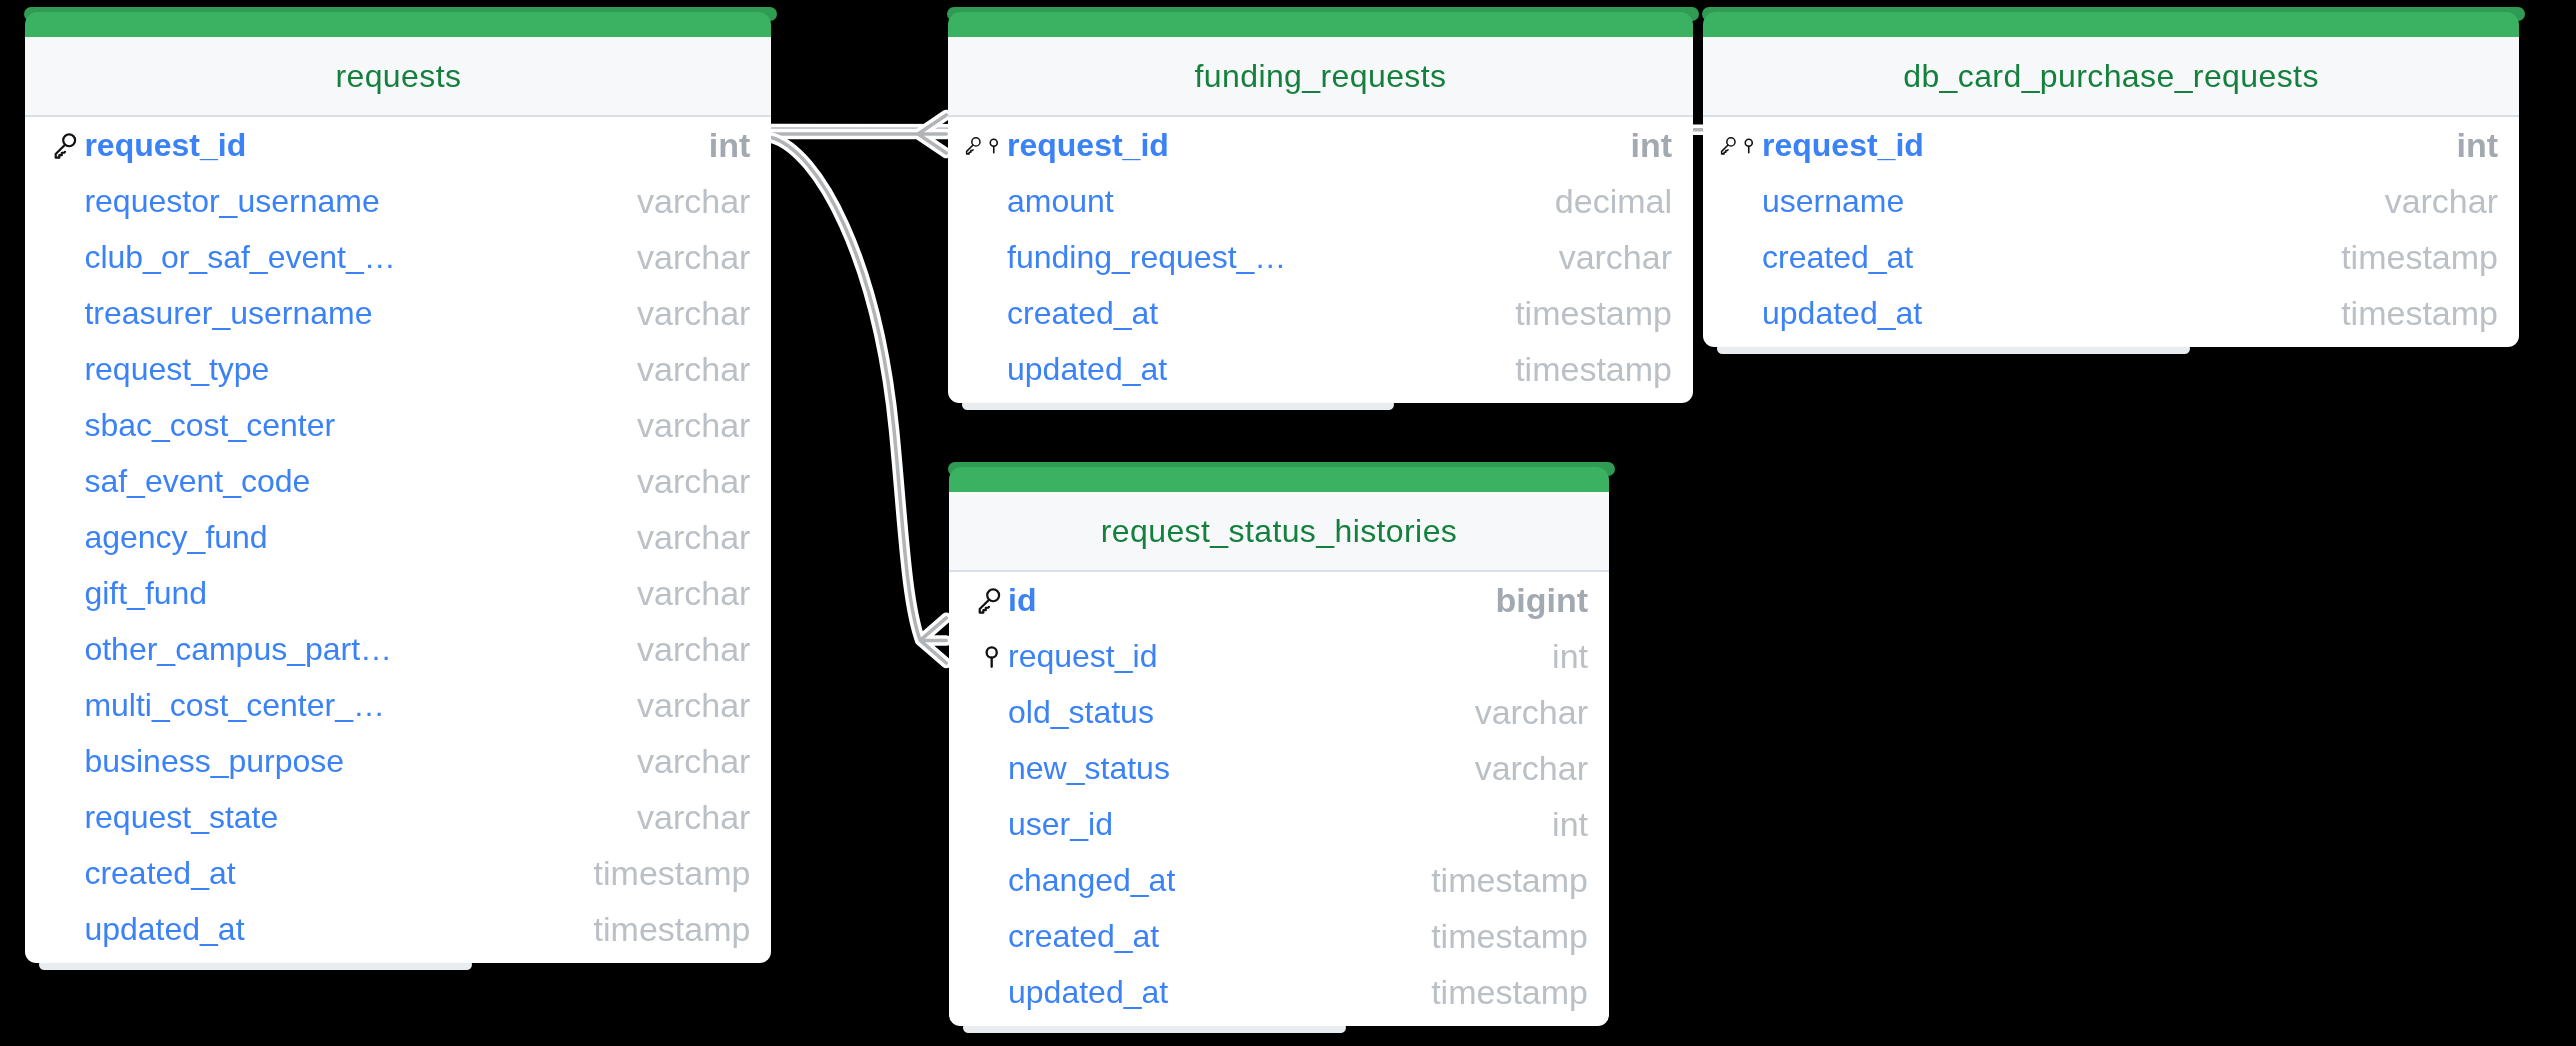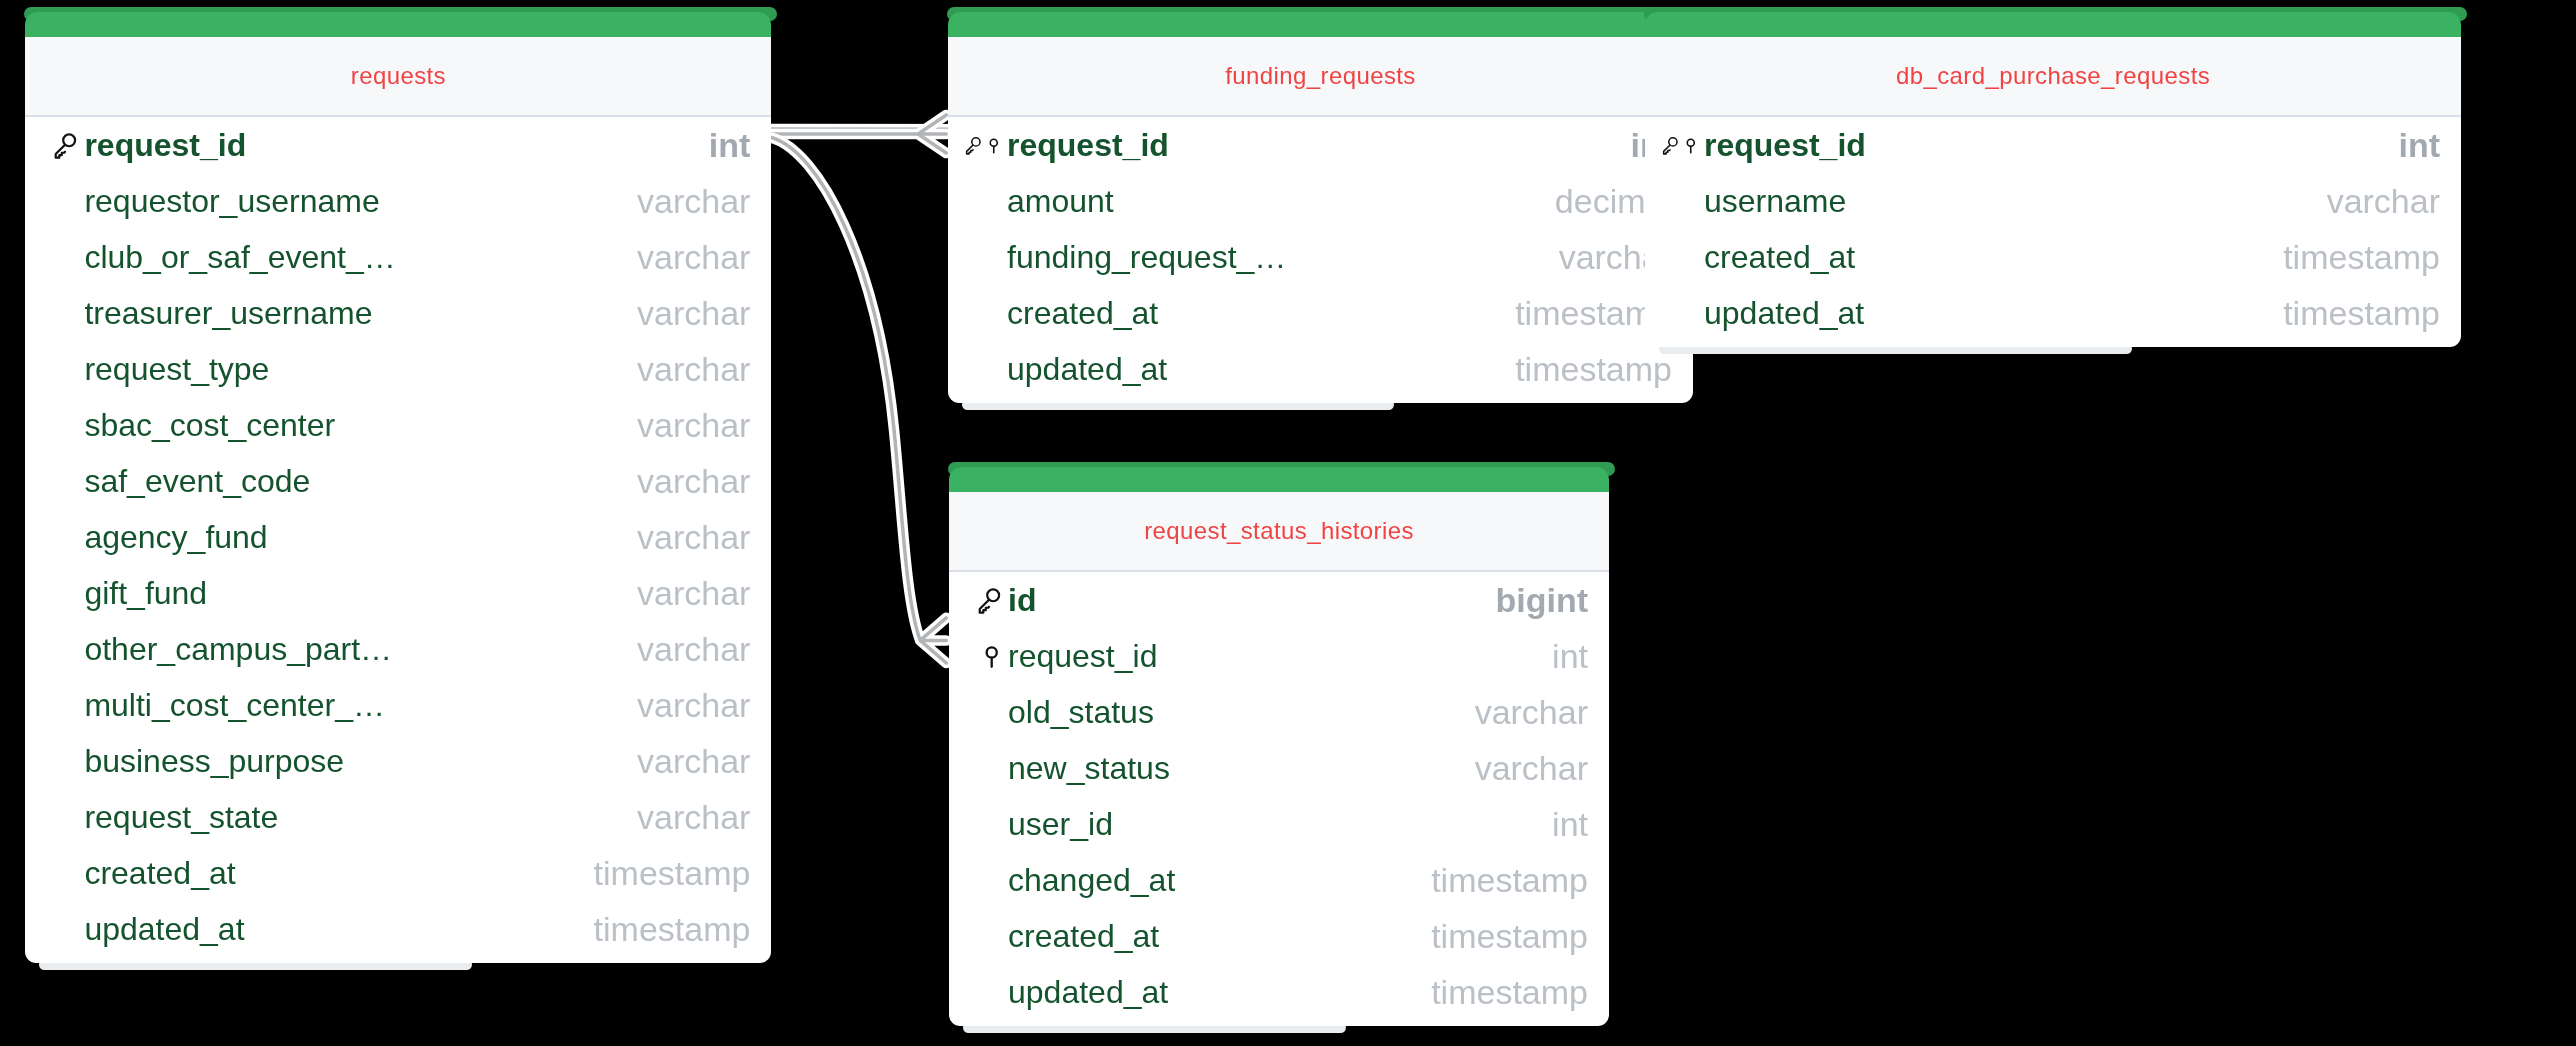--- a/index.html
+++ b/index.html
@@ -47,22 +47,22 @@
     border-radius: 12.7px 12.7px 0 0;
   }
   .thead {
     position: relative; z-index: 1;
     height: 78px;
     background: #f6f8fa;
     display: flex; align-items: center; justify-content: center;
     border-bottom: 2.1px solid #d8dfe8;
   }
   .ttitle {
-    font-size: 24px;
-    color: #ef4444;
+    font-size: 32px;
+    color: #15803d;
     letter-spacing: 0.4px;
   }
   .rows {
     position: relative; z-index: 1;
     background: #ffffff;
     border-radius: 0 0 11.3px 11.3px;
     padding: 0.7px 0 5.6px 0;
   }
   .row {
     position: relative;
@@ -71,21 +71,21 @@
   }
   .ficons {
     position: absolute; left: 14px; top: 0; bottom: 0;
     width: 41px;
     display: flex; align-items: center; justify-content: flex-end;
     gap: 2.1px;
   }
   .fname {
     margin-left: 59px;
     font-size: 32px;
-    color: #14532d;
+    color: #3b82f6;
     white-space: nowrap; overflow: hidden;
   }
   .ftype {
     margin-left: auto;
     margin-right: 21px;
     font-size: 34px;
     color: #bac0c6;
     white-space: nowrap;
   }
   .row.pk .fname { font-weight: 700; }
@@ -239,21 +239,21 @@
           <span class="ftype">timestamp</span>
         </div>
         <div class="row">
           <span class="ficons"></span>
           <span class="fname">updated_at</span>
           <span class="ftype">timestamp</span>
         </div>
       </div>
   </div>
 
-  <div class="table" style="left: 1645px; top: 12px; width: 816px;">
+  <div class="table" style="left: 1703px; top: 12px; width: 816px;">
     <div class="tbar"></div>
     <div class="thead">
       <span class="ttitle">db_card_purchase_requests</span>
     </div>
     <div class="rows">
         <div class="row pk">
           <span class="ficons">
             <svg width="31" height="31" viewBox="0 0 24 24">
               <circle cx="15.6" cy="8" r="4.6" fill="none" stroke="#111" stroke-width="1.7"></circle>
               <path d="M12.4 11.4 L5.2 18.6 L5.2 21.4 L8 21.4 L8 19.5 L9.9 19.5 L9.9 17.6 L11.8 17.6 L12.4 16.9" fill="none" stroke="#111" stroke-width="1.7" stroke-linejoin="round" stroke-linecap="round"></path>

